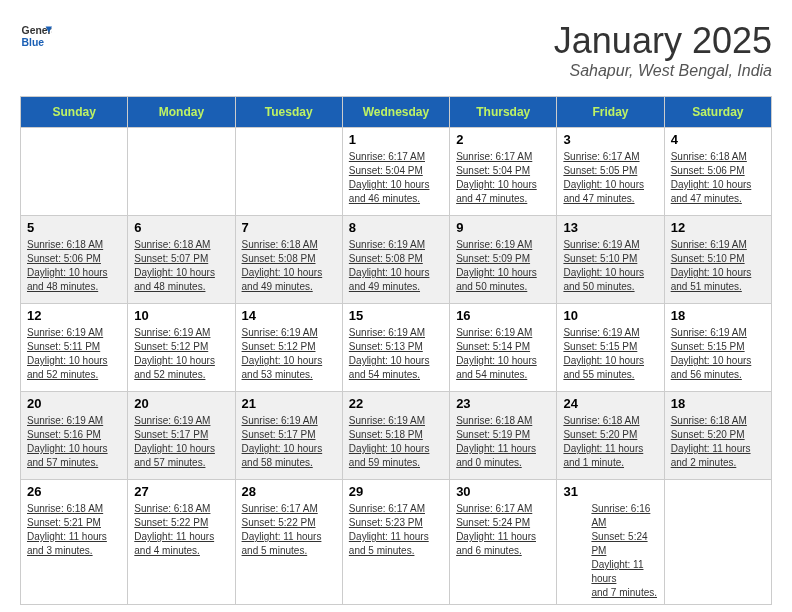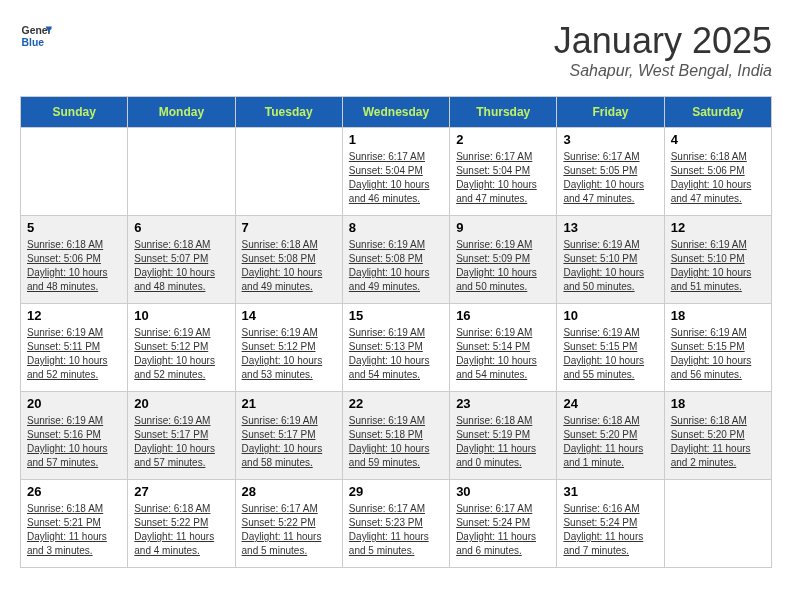--- a/index.html
+++ b/index.html
@@ -323,21 +323,21 @@
         </td>
         <td>
           <span class="day-number">30</span>
           <div class="day-info" style="white-space: pre-line;">Sunrise: 6:17 AM
 Sunset: 5:24 PM
 Daylight: 11 hours
 and 6 minutes.</div>
         </td>
         <td>
           <span class="day-number">31</span>
-          <div class="day-info" style="white-space: pre-line;">Sunrise: 6:16 AM
+          <div class="day-info" style="white-space: pre-line; margin-left: 28px;">Sunrise: 6:16 AM
 Sunset: 5:24 PM
 Daylight: 11 hours
 and 7 minutes.</div>
         </td>
         <td class="empty"></td>
       </tr>
     </tbody>
 </table>
 
 </body></html>

